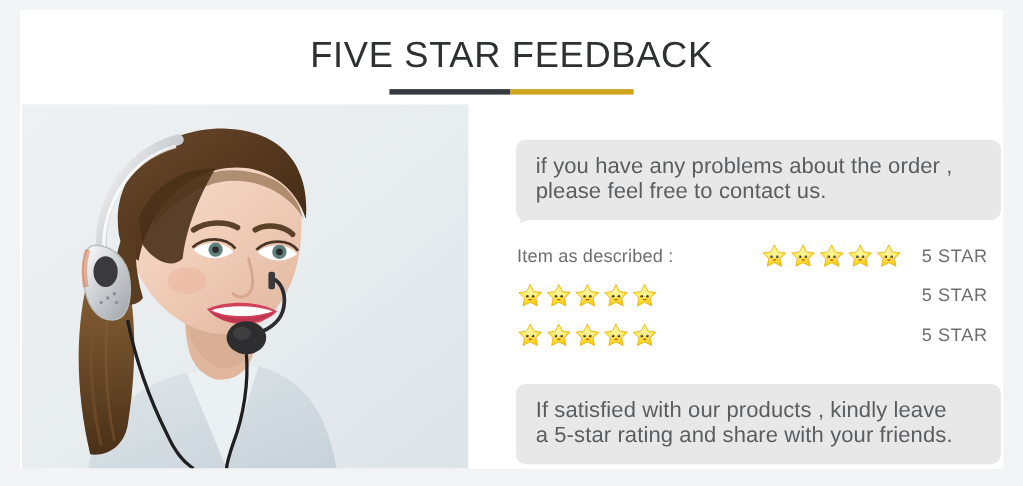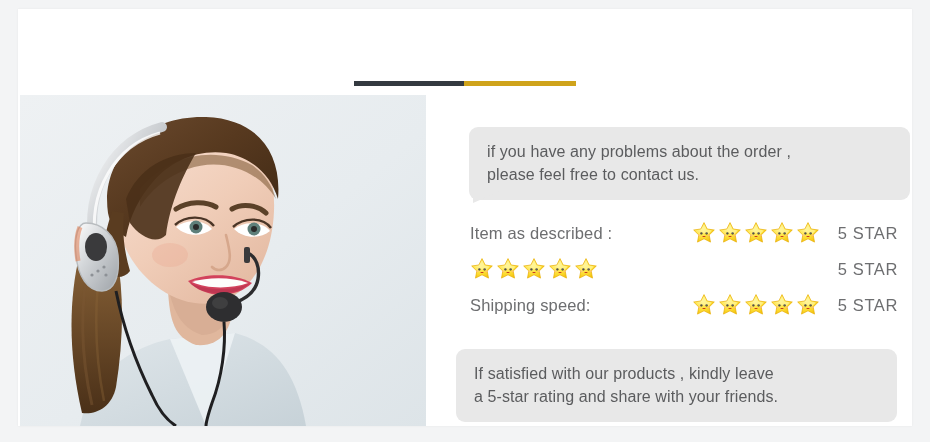--- a/index.html
+++ b/index.html
@@ -85,21 +85,21 @@
     height: 331px;
     background: #ffffff;
   }
 
   
   .bubble {
     position: absolute;
     background: #e8e8e8;
     border-radius: 9px;
     color: #5b5c5e;
-    font-size: 16px;
+    font-size: 20px;
     line-height: 23px;
     letter-spacing: 0.1px;
     padding: 13px 16px 14px 18px;
     white-space: pre-line;
     font-family: "Liberation Sans", sans-serif;
   }
 
   .bubble-top {
     left: 43px;
     top: 32px;
@@ -110,21 +110,21 @@
     position: absolute;
     left: 47px;
     top: 95px;
     width: 0; height: 0;
     border-left: 0 solid transparent;
     border-top: 13px solid #e8e8e8;
     border-right: 30px solid transparent;
   }
 
   .bubble-bottom {
-    left: 30px;
+    left: 43px;
     top: 254px;
     width: 441px;
   }
 
   
   .ratings {
     position: absolute;
     left: 44px;
     top: 120px;
     width: 442px;
@@ -166,20 +166,21 @@
   }
 </style>
 </head>
 <body>
 
 <div id="root">
 
   <div class="card">
 
     <div class="header">
+      <div class="title">FIVE STAR FEEDBACK</div>
       <div class="rule">
         <div class="rule-dark"></div>
         <div class="rule-gold"></div>
       </div>
     </div>
 
     <div class="photo">
       <svg viewBox="0 0 406 331" xmlns="http://www.w3.org/2000/svg" aria-hidden="true">
         <defs>
           <linearGradient id="bgGrad" x1="0" y1="0" x2="1" y2="1">
@@ -328,21 +329,20 @@
                 <use href="#cartoon-star"></use>
               </svg>
             <svg viewBox="0 0 24 24">
                 <use href="#cartoon-star"></use>
               </svg>
           </div>
           <div class="rating-value">5 STAR</div>
         </div>
 
         <div class="rating-row">
-          <div class="rating-label">Shipping speed:</div>
           <div class="stars">
             <svg viewBox="0 0 24 24">
                 <use href="#cartoon-star"></use>
               </svg>
             <svg viewBox="0 0 24 24">
                 <use href="#cartoon-star"></use>
               </svg>
             <svg viewBox="0 0 24 24">
                 <use href="#cartoon-star"></use>
               </svg>

